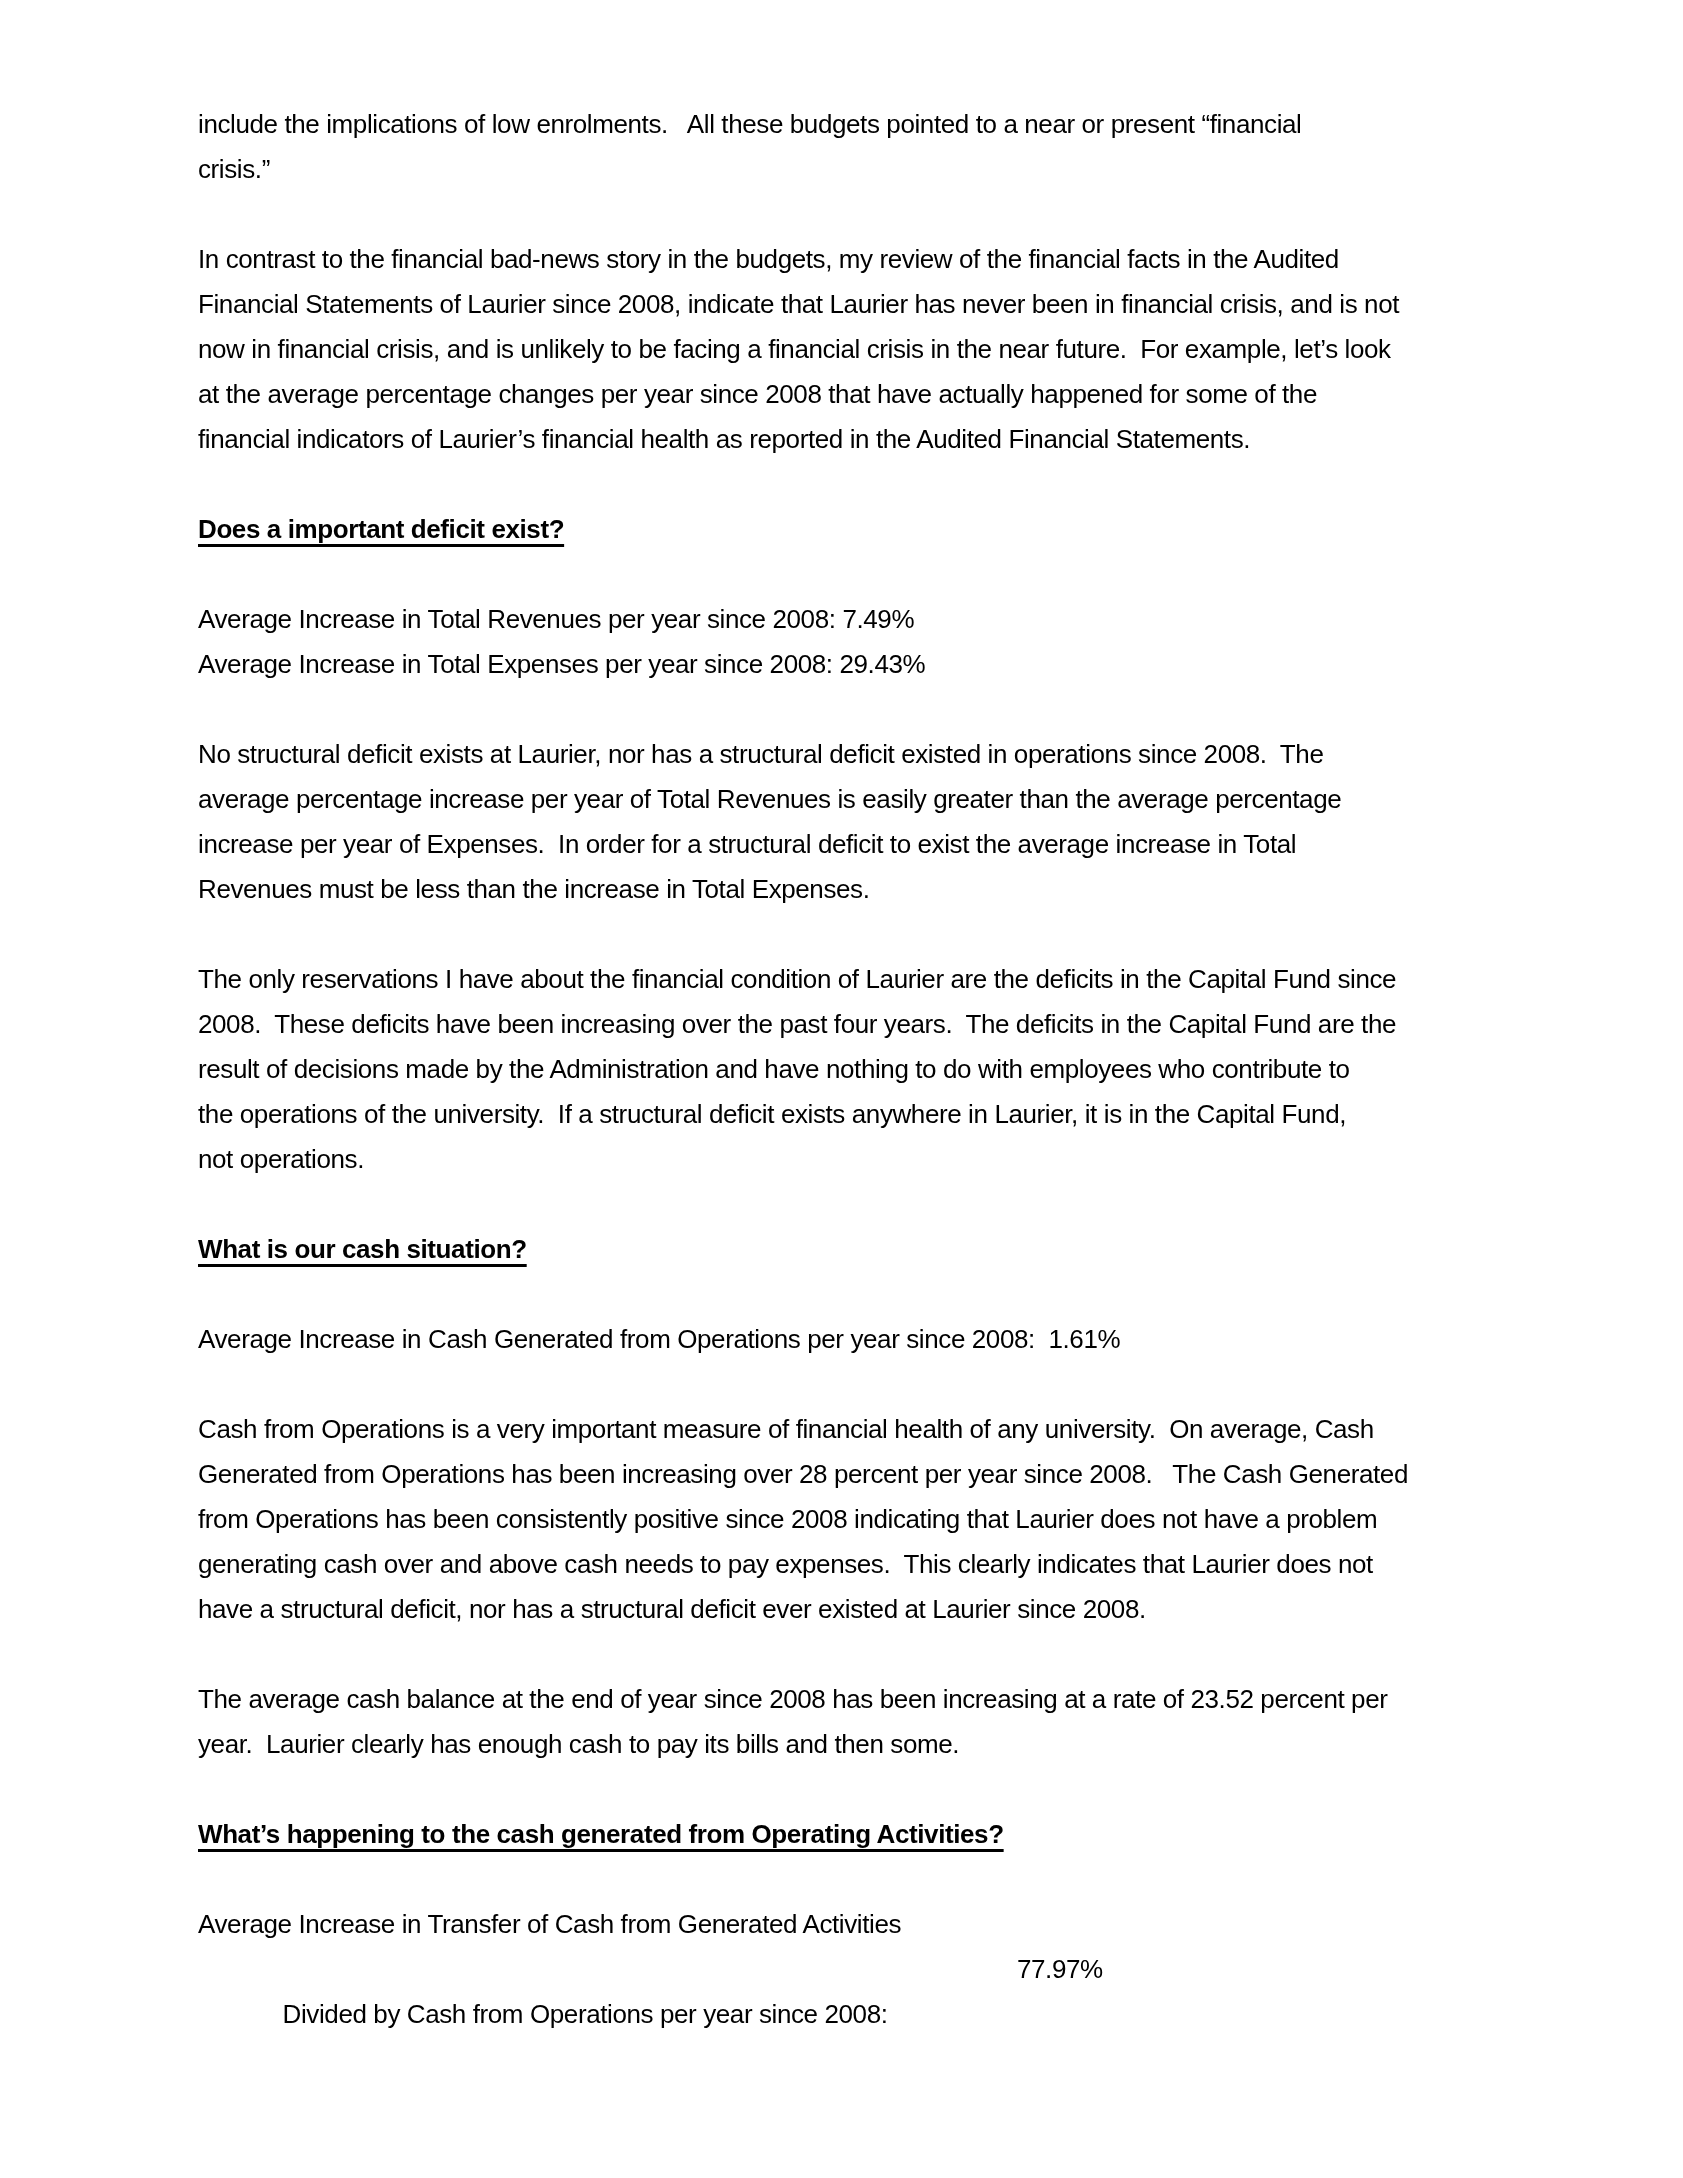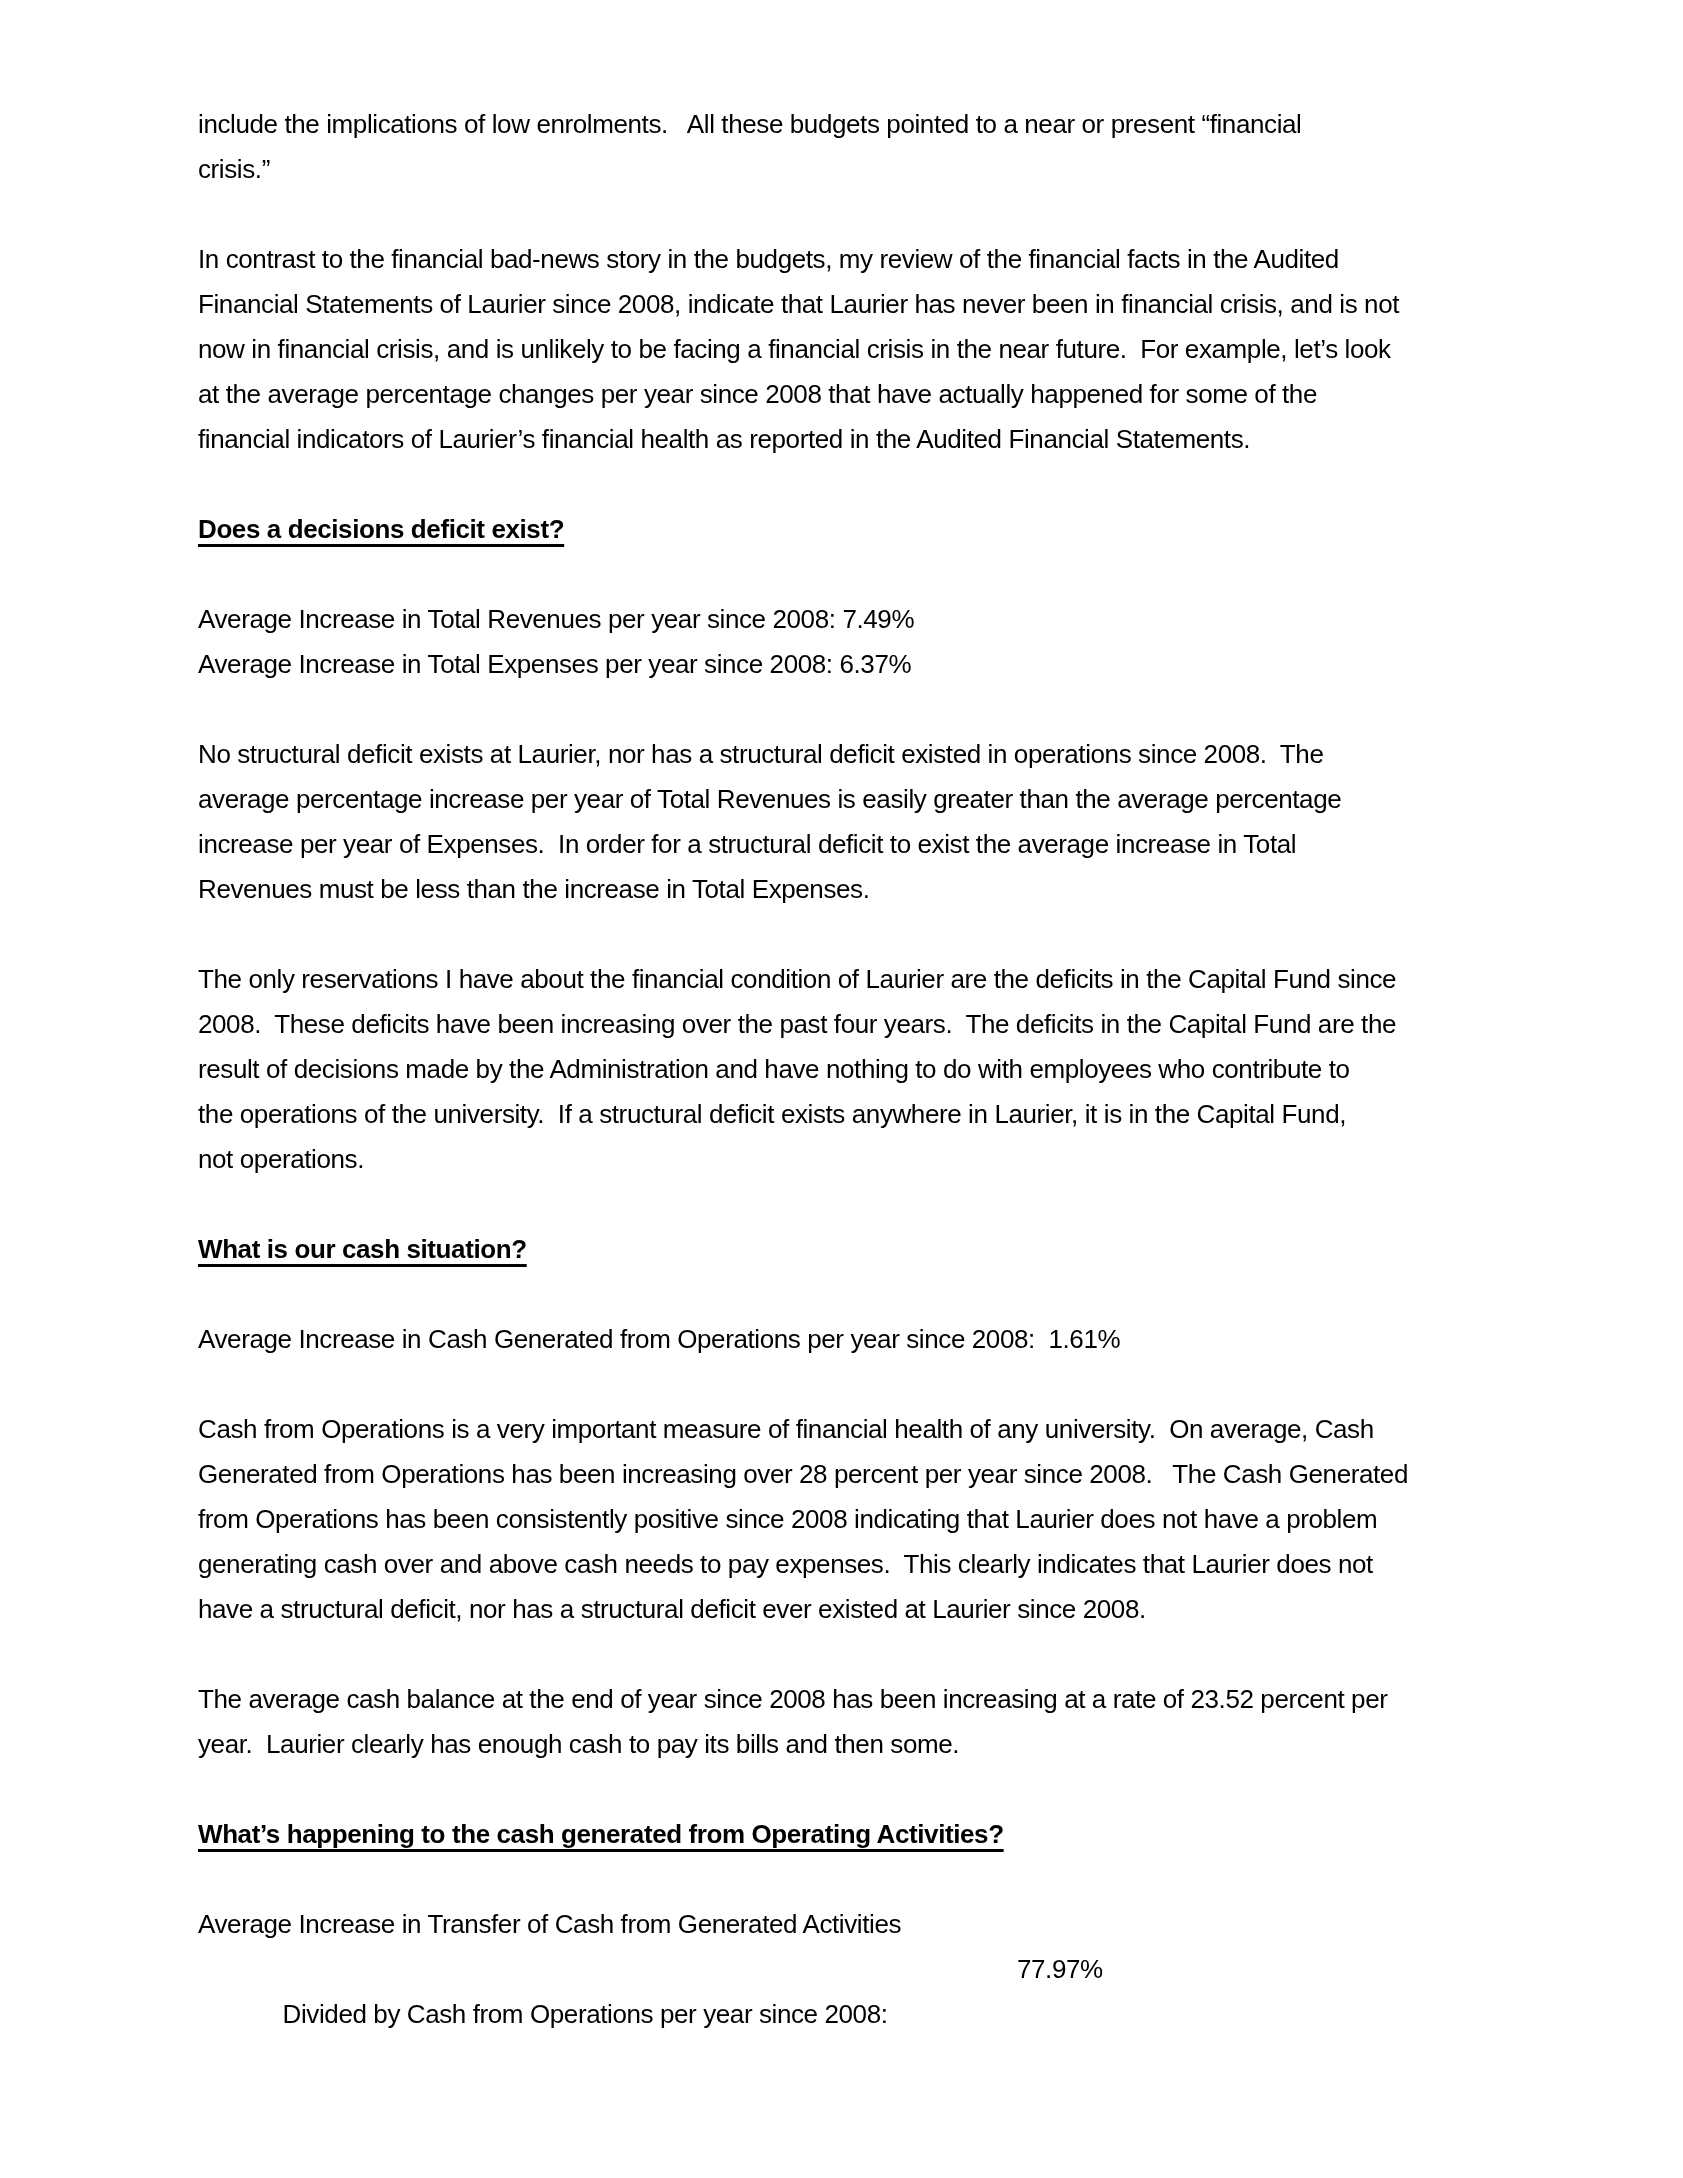--- a/index.html
+++ b/index.html
@@ -46,24 +46,24 @@
 
     <div class="block">include the implications of low enrolments.   All these budgets pointed to a near or present “financial
 crisis.”</div>
 
     <div class="block">In contrast to the financial bad-news story in the budgets, my review of the financial facts in the Audited
 Financial Statements of Laurier since 2008, indicate that Laurier has never been in financial crisis, and is not
 now in financial crisis, and is unlikely to be facing a financial crisis in the near future.  For example, let’s look
 at the average percentage changes per year since 2008 that have actually happened for some of the
 financial indicators of Laurier’s financial health as reported in the Audited Financial Statements.</div>
 
-    <div class="block heading">Does a decisions deficit exist?</div>
+    <div class="block heading">Does a important deficit exist?</div>
 
     <div class="block">Average Increase in Total Revenues per year since 2008: 7.49%
-Average Increase in Total Expenses per year since 2008: 6.37%</div>
+Average Increase in Total Expenses per year since 2008: 29.43%</div>
 
     <div class="block">No structural deficit exists at Laurier, nor has a structural deficit existed in operations since 2008.  The
 average percentage increase per year of Total Revenues is easily greater than the average percentage
 increase per year of Expenses.  In order for a structural deficit to exist the average increase in Total
 Revenues must be less than the increase in Total Expenses.</div>
 
     <div class="block">The only reservations I have about the financial condition of Laurier are the deficits in the Capital Fund since
 2008.  These deficits have been increasing over the past four years.  The deficits in the Capital Fund are the
 result of decisions made by the Administration and have nothing to do with employees who contribute to
 the operations of the university.  If a structural deficit exists anywhere in Laurier, it is in the Capital Fund,

